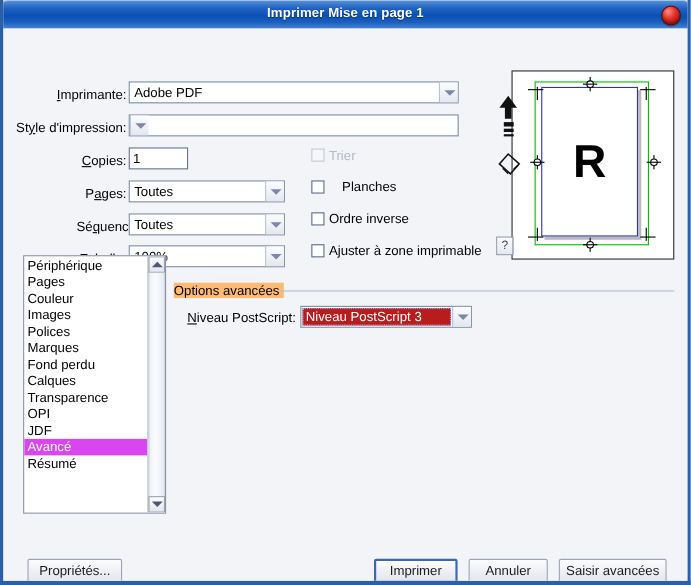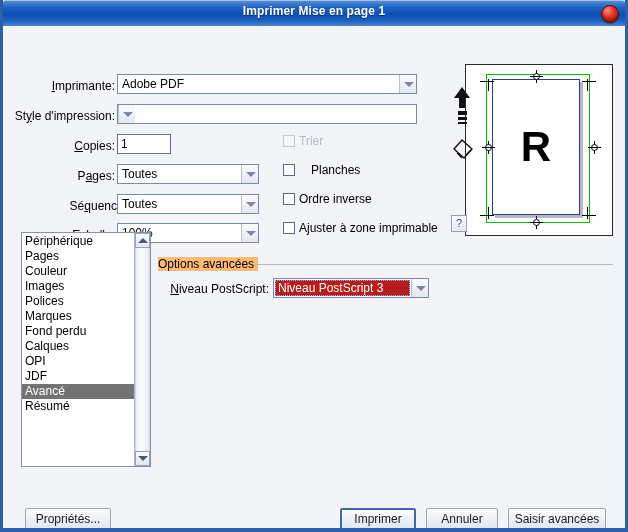--- a/index.html
+++ b/index.html
@@ -154,21 +154,21 @@
   #listbox .li {
     font-size: 12px;
     color: #000;
     height: 15px;
     line-height: 15px;
     padding-left: 3px;
     white-space: nowrap;
     cursor: default;
   }
   #listbox .li.sel {
-    background: #737373;
+    background: #d946ef;
     color: #ffffff;
   }
   .scrollbar {
     width: 15px;
     background: #f4f6fa;
     border-left: 1px solid #aeb6c6;
     position: relative;
     flex: 0 0 auto;
   }
   .sb-btn {
@@ -451,20 +451,21 @@
     <div id="listbox">
       <div class="items">
         <div class="li">Périphérique</div>
         <div class="li">Pages</div>
         <div class="li">Couleur</div>
         <div class="li">Images</div>
         <div class="li">Polices</div>
         <div class="li">Marques</div>
         <div class="li">Fond perdu</div>
         <div class="li">Calques</div>
+        <div class="li">Transparence</div>
         <div class="li">OPI</div>
         <div class="li">JDF</div>
         <div class="li sel">Avancé</div>
         <div class="li">Résumé</div>
       </div>
       <div class="scrollbar">
         <div class="sb-btn up"></div>
         <div class="sb-track"></div>
         <div class="sb-btn down"></div>
       </div>

